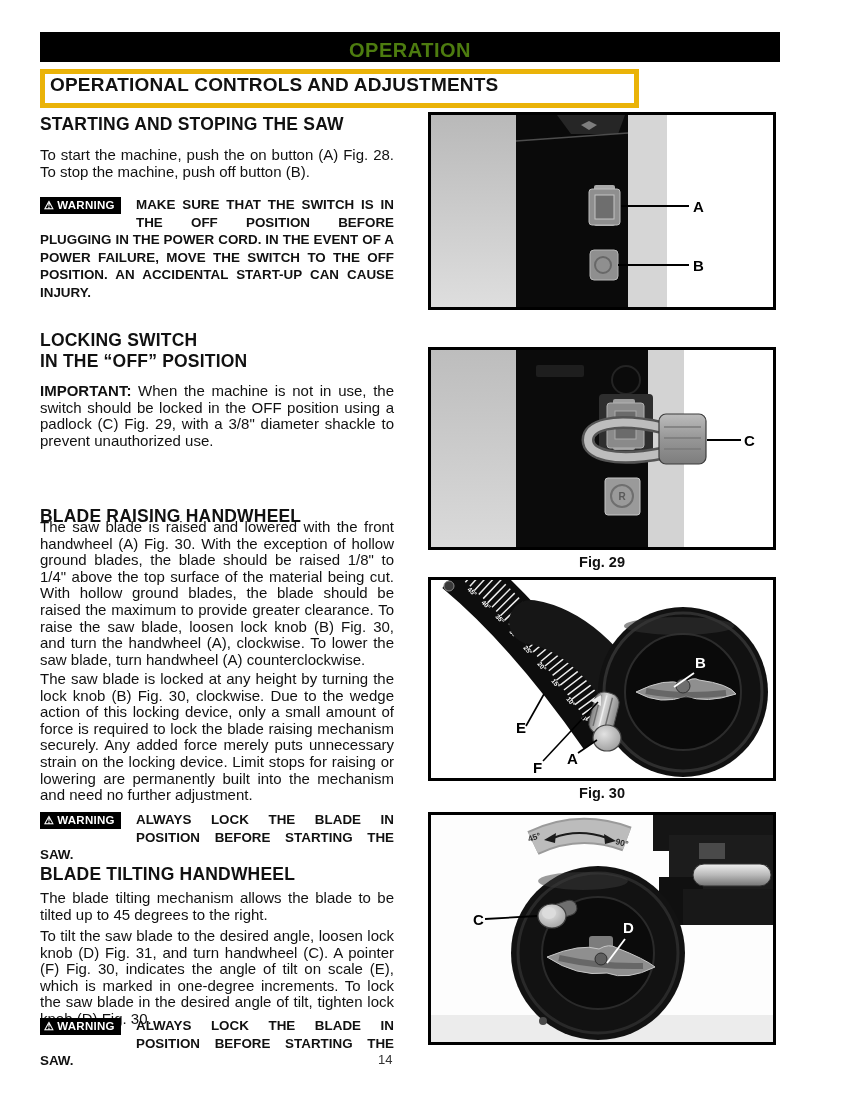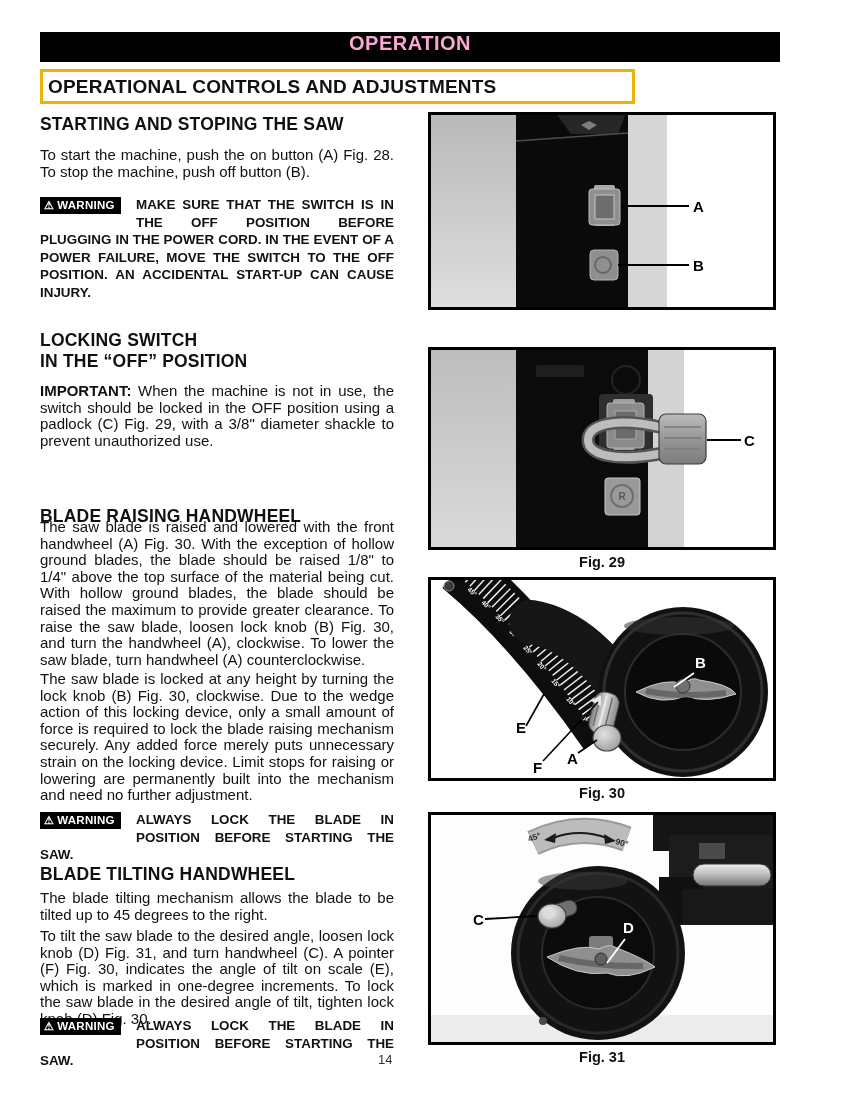--- a/index.html
+++ b/index.html
@@ -3,26 +3,26 @@
 <meta charset="utf-8">
 <style>
   html,body { margin:0; padding:0; background:#ffffff; }
   .page {
     position:relative; width:850px; height:1100px; background:#fff;
     font-family:"Liberation Sans", sans-serif; color:#111; overflow:hidden;
   }
   
   .op-bar {
     position:absolute; left:40px; top:32px; width:740px; height:30px;
-    background:#000; color:#f9a8d4; display:flex; align-items:flex-start; justify-content:center;
+    background:#000; color:#4d7c0f; display:flex; align-items:flex-end; justify-content:center;
     font-size:20px; font-weight:bold; letter-spacing:0.5px;
   }
   .sub-box {
     position:absolute; left:40px; top:69px; width:584px; height:29px;
-    border:3px solid #eab308; background:#fff; display:flex; align-items:center;
+    border:5px solid #eab308; background:#fff; display:flex; 
     font-size:19px; font-weight:bold; padding-left:5px; letter-spacing:0.2px;
   }
   
   .blk { position:absolute; left:40px; width:354px; }
   .h1 { font-size:17.5px; font-weight:bold; line-height:21px; letter-spacing:0.2px; }
   .body-p {
     font-size:15px; line-height:16.6px; text-align:justify;
   }
   .warn {
     font-size:13.4px; font-weight:bold; line-height:17.6px; text-align:justify;
@@ -291,17 +291,16 @@
           <path d="M 128 143 Q 168 152 212 151" fill="none" stroke="#4c4c4c" stroke-width="6" opacity="0.6"></path>
           <circle cx="170" cy="144" r="6" fill="#5f5f5f" stroke="#2e2e2e" stroke-width="1"></circle>
         </g>
         <circle cx="112" cy="206" r="4" fill="#4a4a4a"></circle>
         <line x1="54" y1="104" x2="106" y2="101" stroke="#000" stroke-width="1.8"></line>
         <text x="42" y="110" class="figlabel">C</text>
         <line x1="194" y1="124" x2="176" y2="148" stroke="#fff" stroke-width="1.8"></line>
         <text x="192" y="118" class="figlabel" fill="#fff">D</text>
       </svg>
     </div>
-    <div class="cap">Fig. 31</div>
   </div>
 
   <div class="pageno">14</div>
 </div>
 
 </body></html>

